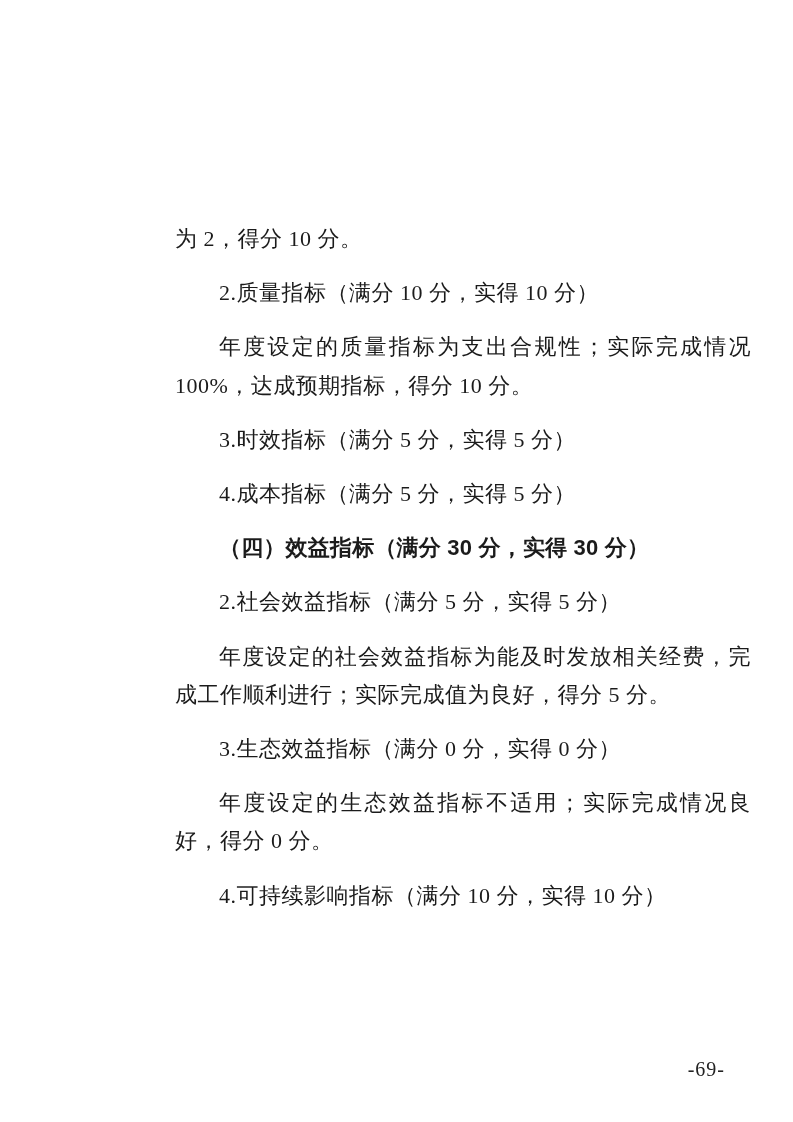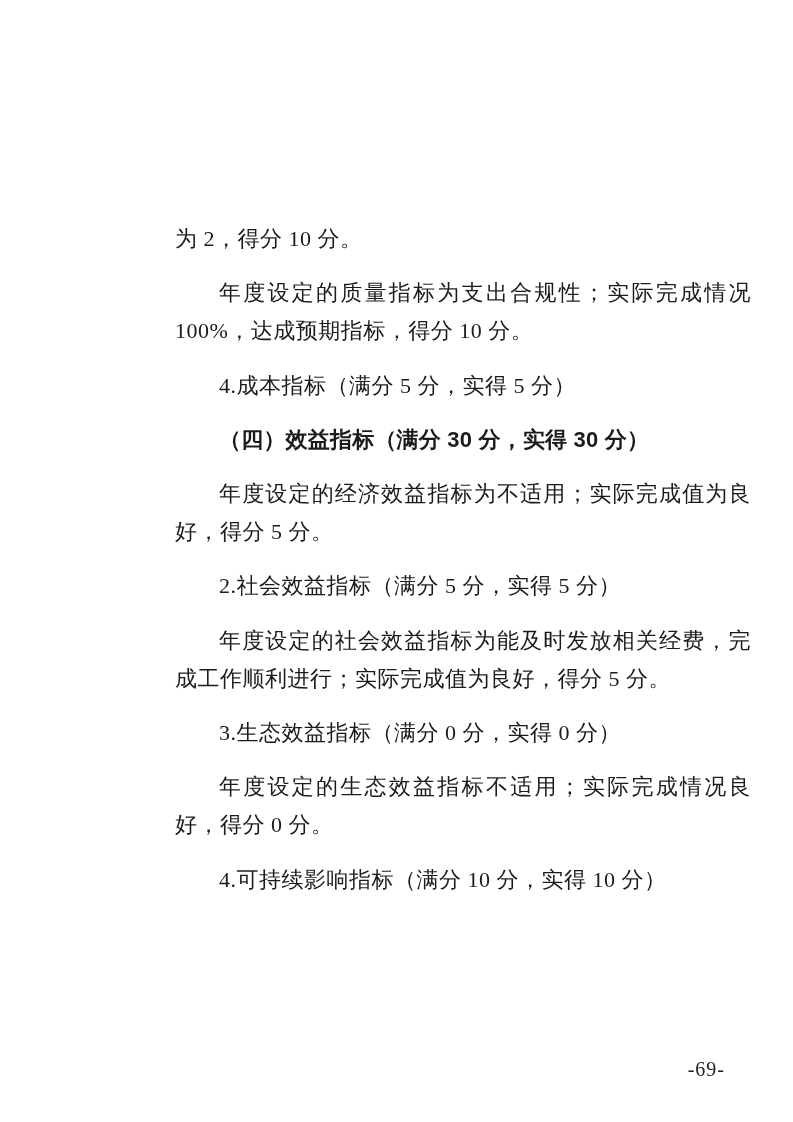--- a/index.html
+++ b/index.html
@@ -54,24 +54,25 @@
     color: #222222;
     font-family: "Liberation Serif", "DejaVu Serif", serif;
   }
 </style>
 </head>
 <body>
 
 <div class="page">
   <div class="doc-body" id="paragraphs">
       <p class="para continuation">为 2，得分 10 分。</p>
+      <p class="para body">2.质量指标（满分 10 分，实得 10 分）</p>
       <p class="para body">年度设定的质量指标为支出合规性；实际完成情况 100%，达成预期指标，得分 10 分。</p>
+      <p class="para body">3.时效指标（满分 5 分，实得 5 分）</p>
       <p class="para body">4.成本指标（满分 5 分，实得 5 分）</p>
       <p class="para heading">（四）效益指标（满分 30 分，实得 30 分）</p>
-      <p class="para body">年度设定的经济效益指标为不适用；实际完成值为良好，得分 5 分。</p>
       <p class="para body">2.社会效益指标（满分 5 分，实得 5 分）</p>
       <p class="para body">年度设定的社会效益指标为能及时发放相关经费，完成工作顺利进行；实际完成值为良好，得分 5 分。</p>
       <p class="para body">3.生态效益指标（满分 0 分，实得 0 分）</p>
       <p class="para body">年度设定的生态效益指标不适用；实际完成情况良好，得分 0 分。</p>
       <p class="para body">4.可持续影响指标（满分 10 分，实得 10 分）</p>
     </div>
   <div class="page-number">-69-</div>
 </div>
 
 </body></html>

